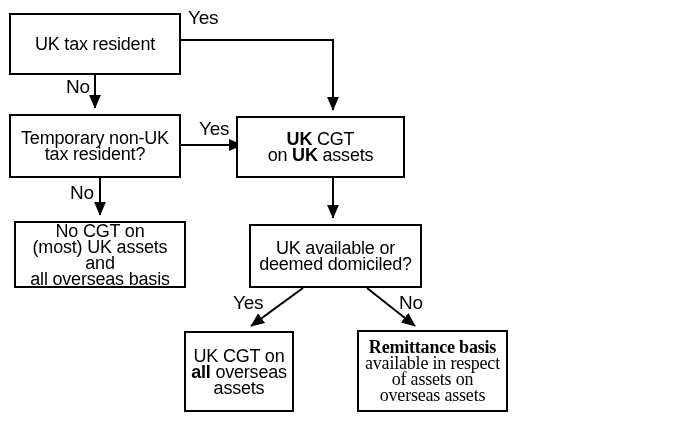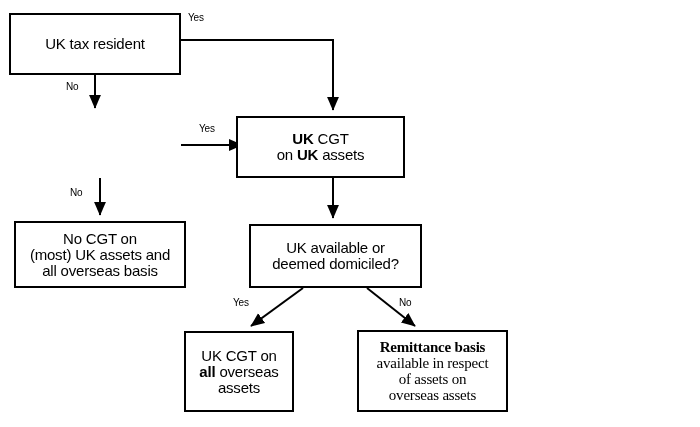--- a/index.html
+++ b/index.html
@@ -18,31 +18,31 @@
   .node {
     position: absolute;
     box-sizing: border-box;
     border: 2px solid #000000;
     background: #ffffff;
     display: flex;
     align-items: center;
     justify-content: flex-end;
     text-align: center;
     color: #000000;
-    font-size: 15px;
+    font-size: 18px;
     line-height: 16px;
     letter-spacing: -0.2px;
     z-index: 3;
   }
   .node .txt { display: block; width: 100%; padding: 0 4px; }
   .node b { font-weight: bold; }
 
   .edge-label {
     position: absolute;
-    font-size: 10px;
+    font-size: 19px;
     line-height: 14px;
     color: #000000;
     white-space: nowrap;
     letter-spacing: -0.2px;
     z-index: 4;
   }
 
   svg.wires {
     position: absolute;
     left: 0;
@@ -98,20 +98,23 @@
      Remittance basis --&gt;
     <g>
       <path d="M367,288 L415,326" fill="none" stroke="#000000" stroke-width="2" marker-end="url(#arrowhead)"></path>
     </g>
   </svg>
 
   <div class="node" style="left: 9px; top: 13px; width: 172px; height: 62px;">
       <span class="txt"><span class="ln">UK tax resident</span></span>
     </div>
 
+  <div class="node" style="left: 9px; top: 114px; width: 172px; height: 64px;">
+      <span class="txt"><span class="ln">Temporary non-UK</span><br><span class="ln">tax resident?</span></span>
+    </div>
 
   <div class="node" style="left: 14px; top: 221px; width: 172px; height: 67px;">
       <span class="txt"><span class="ln">No CGT on</span><br><span class="ln">(most) UK assets and</span><br><span class="ln">all overseas basis</span></span>
     </div>
 
   <div class="node" style="left: 236px; top: 116px; width: 169px; height: 62px;">
       <span class="txt"><span class="ln"><b>UK</b> CGT</span><br><span class="ln">on <b>UK</b> assets</span></span>
     </div>
 
   <div class="node" style="left: 249px; top: 224px; width: 173px; height: 64px;">

